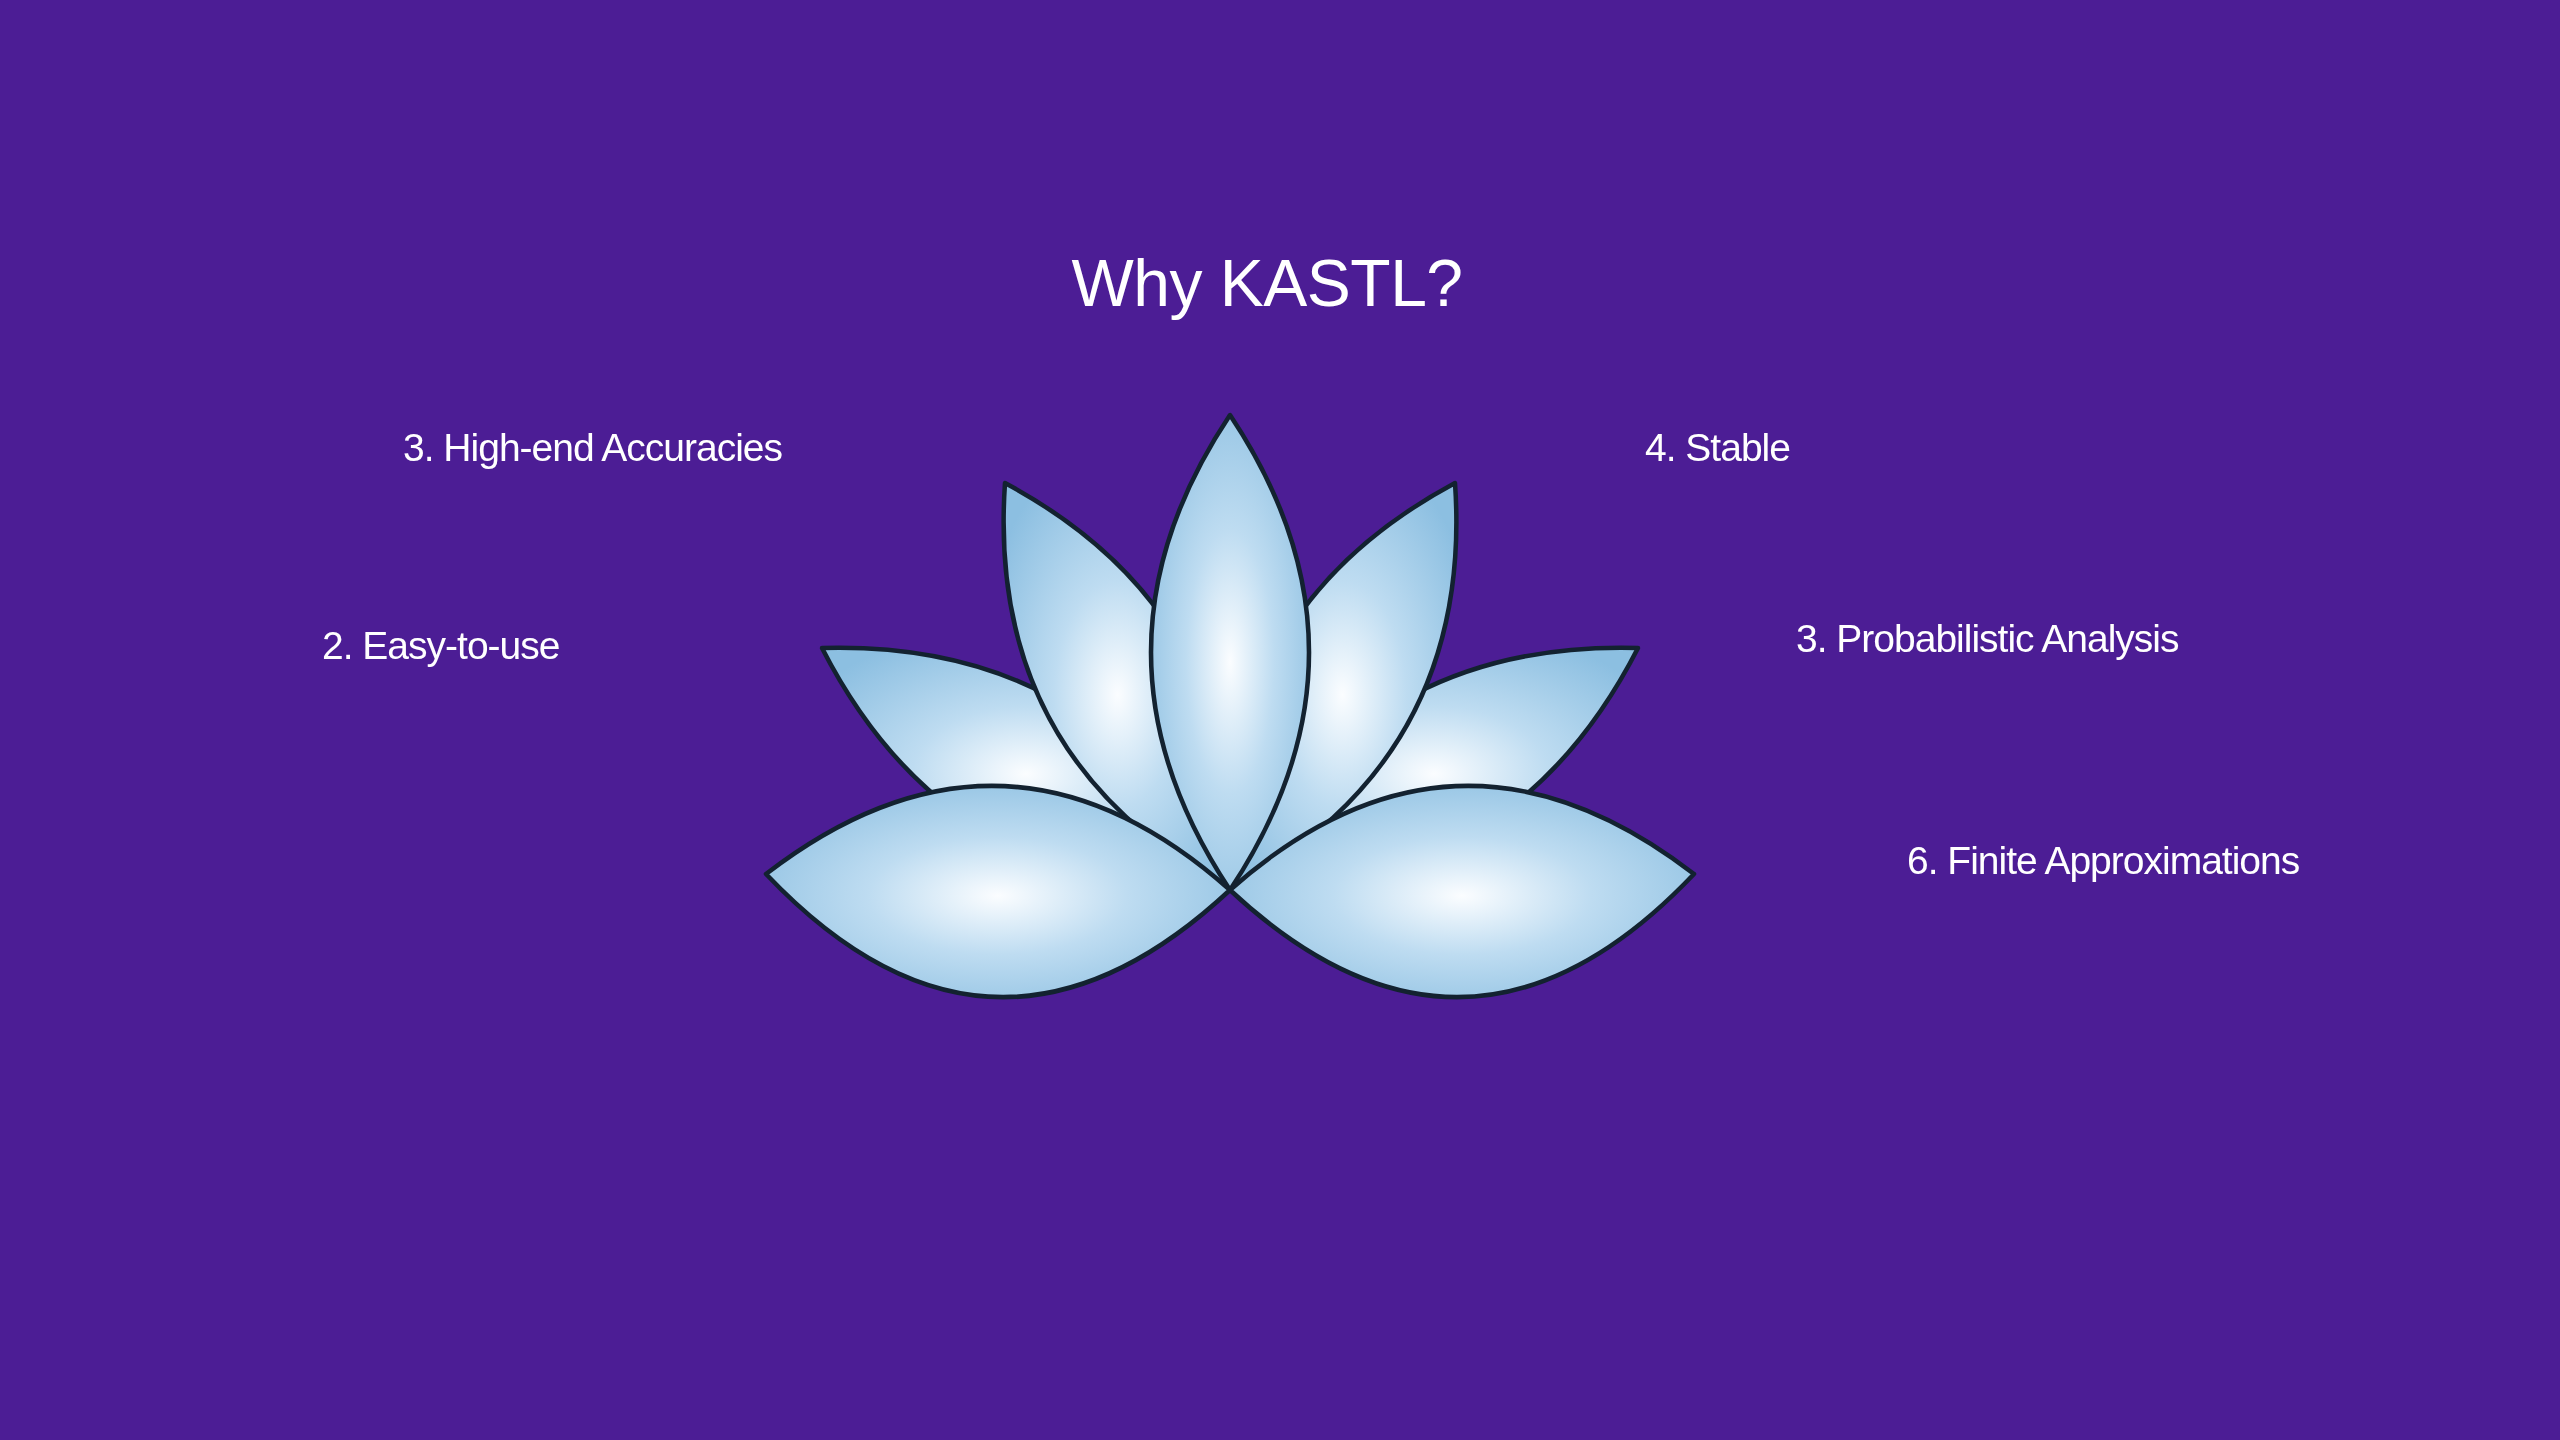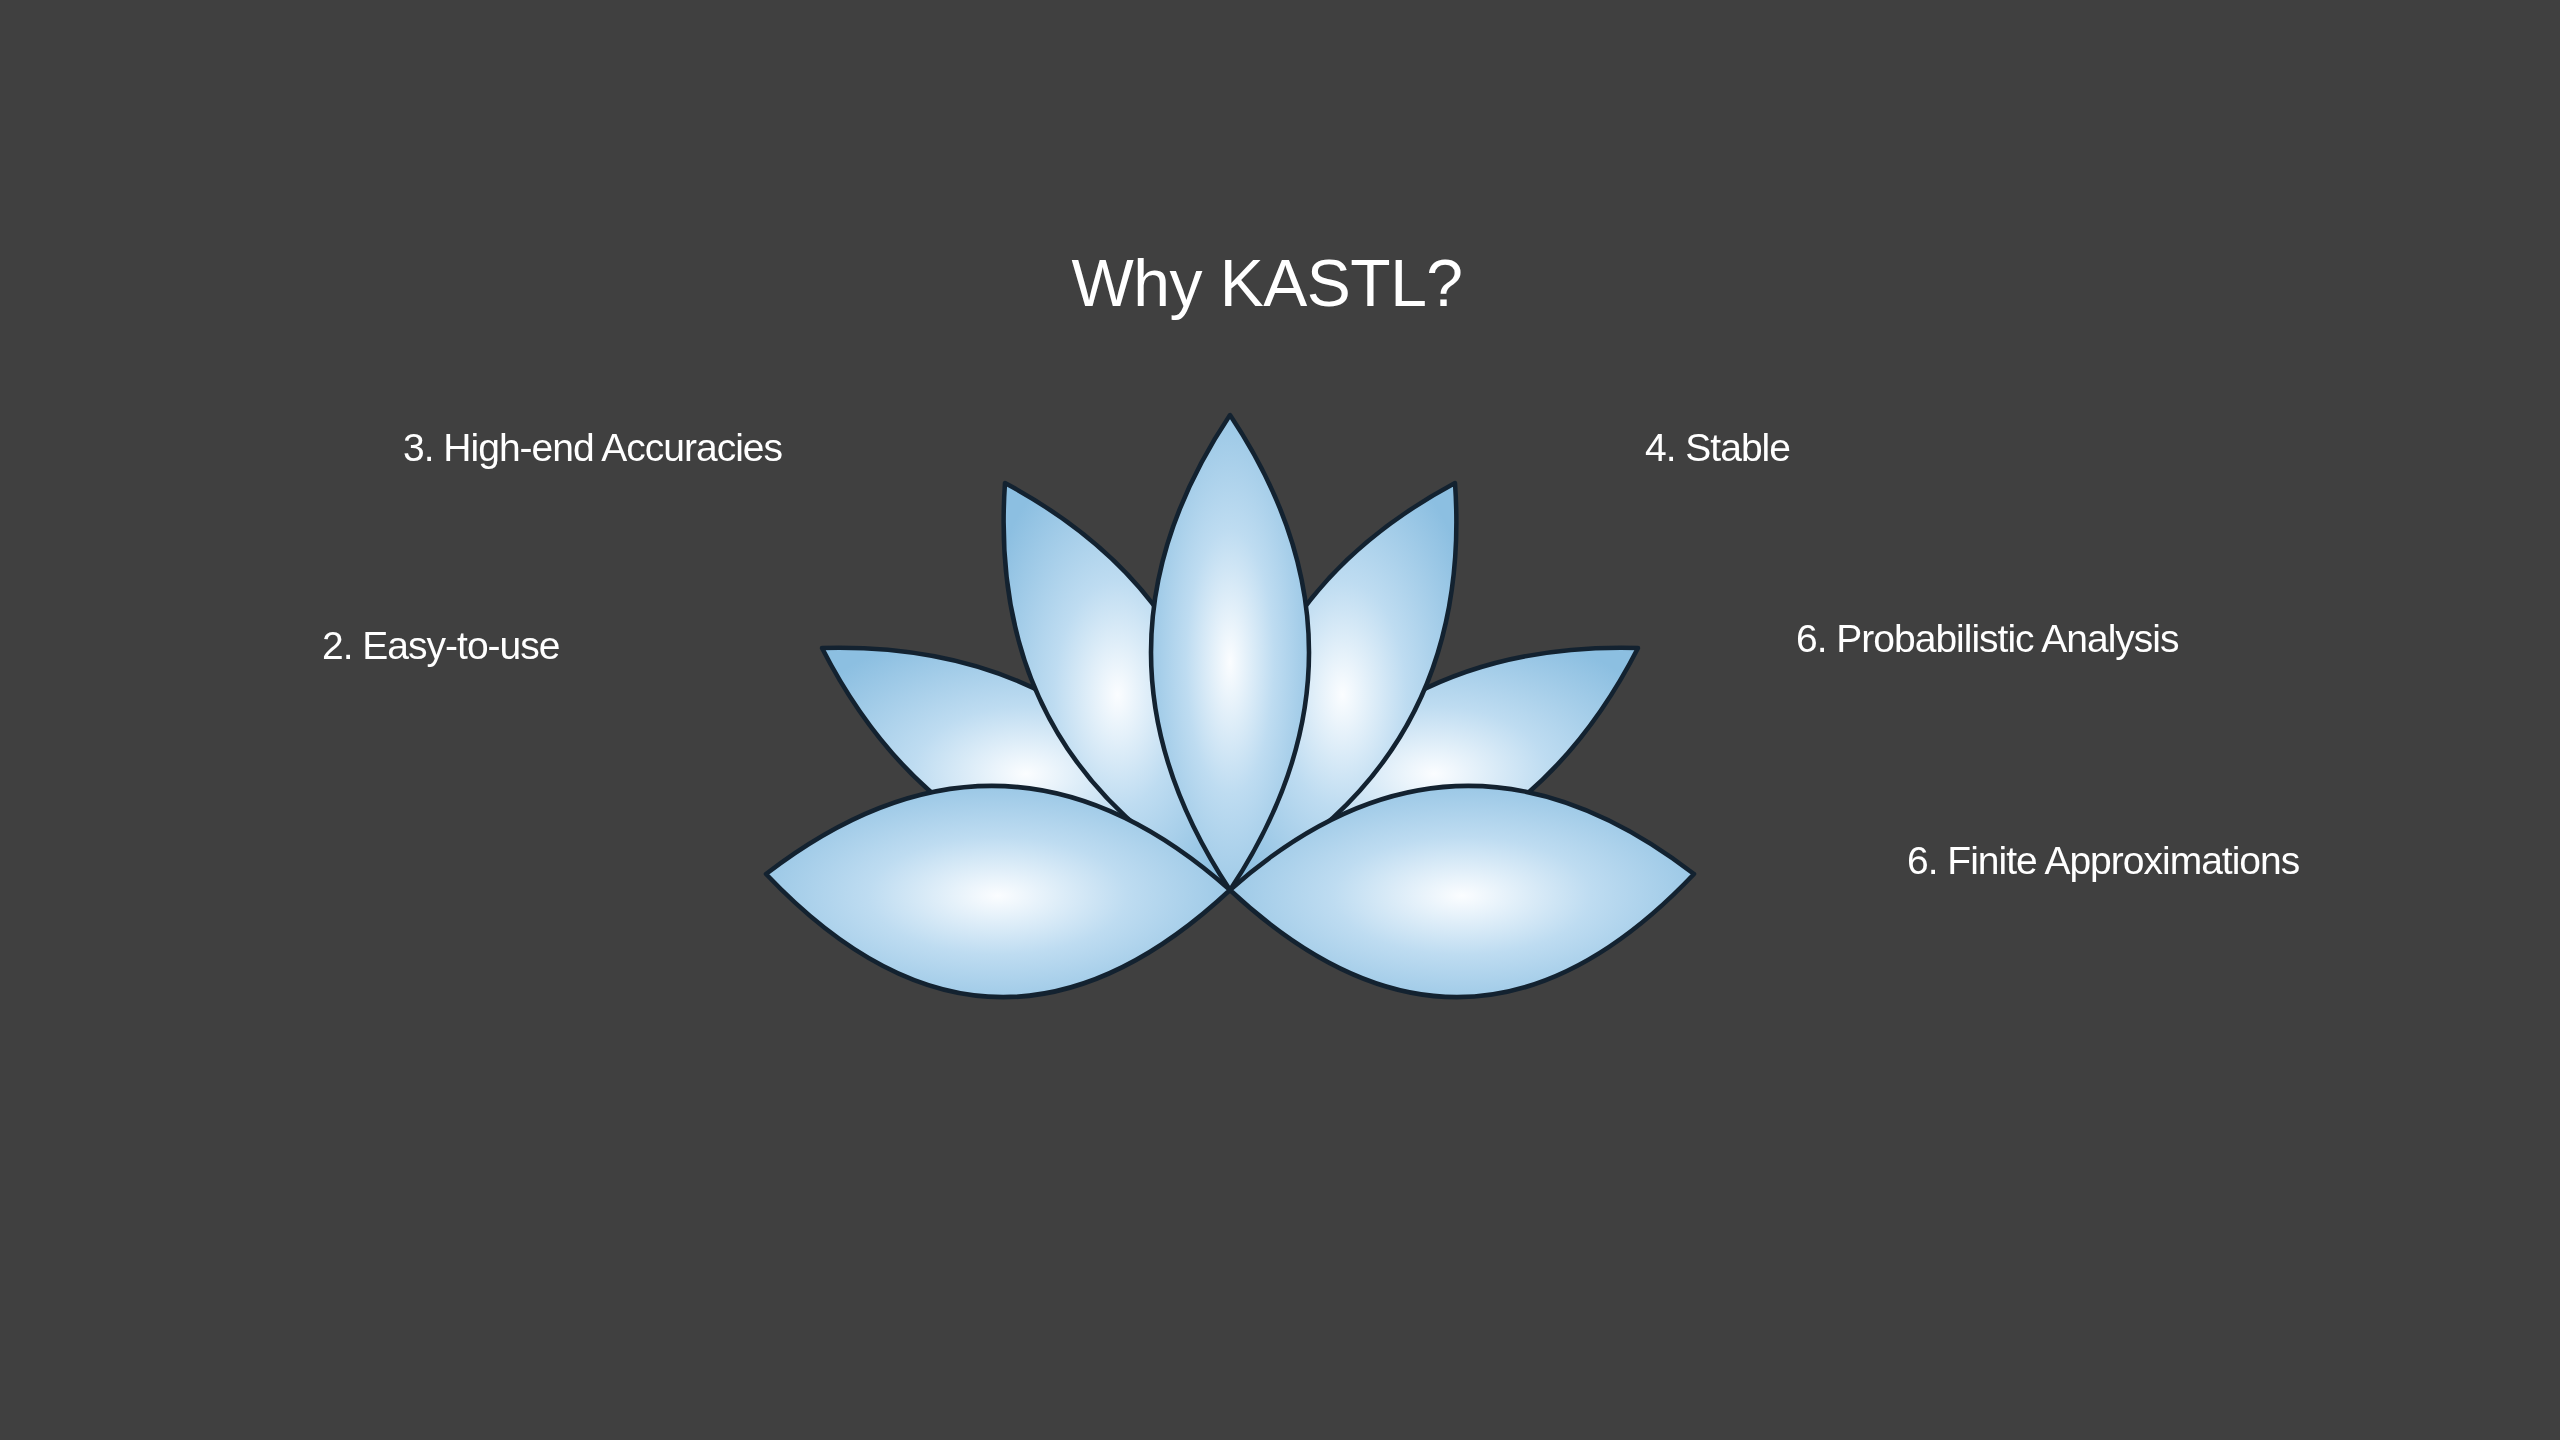--- a/index.html
+++ b/index.html
@@ -4,21 +4,21 @@
 <style>
   html, body {
     margin: 0;
     padding: 0;
     background: #000000;
   }
   .slide {
     position: relative;
     width: 2560px;
     height: 1440px;
-    background: #404040;
+    background: #4c1d95;
     overflow: hidden;
     font-family: "Liberation Sans", sans-serif;
     color: #ffffff;
   }
   .slide-title {
     position: absolute;
     top: 250px;
     left: 1267px;
     transform: translateX(-50%);
     font-size: 66px;
@@ -73,17 +73,17 @@
     </g>
   </svg>
 
 
   <div class="feature" id="feature-2">2. Easy-to-use</div>
 
   <div class="feature" id="feature-3">3. High-end Accuracies</div>
 
   <div class="feature" id="feature-4">4. Stable</div>
 
-  <div class="feature" id="feature-5">6. Probabilistic Analysis</div>
+  <div class="feature" id="feature-5">3. Probabilistic Analysis</div>
 
   <div class="feature" id="feature-6">6. Finite Approximations</div>
 
 </div>
 
 </body></html>

